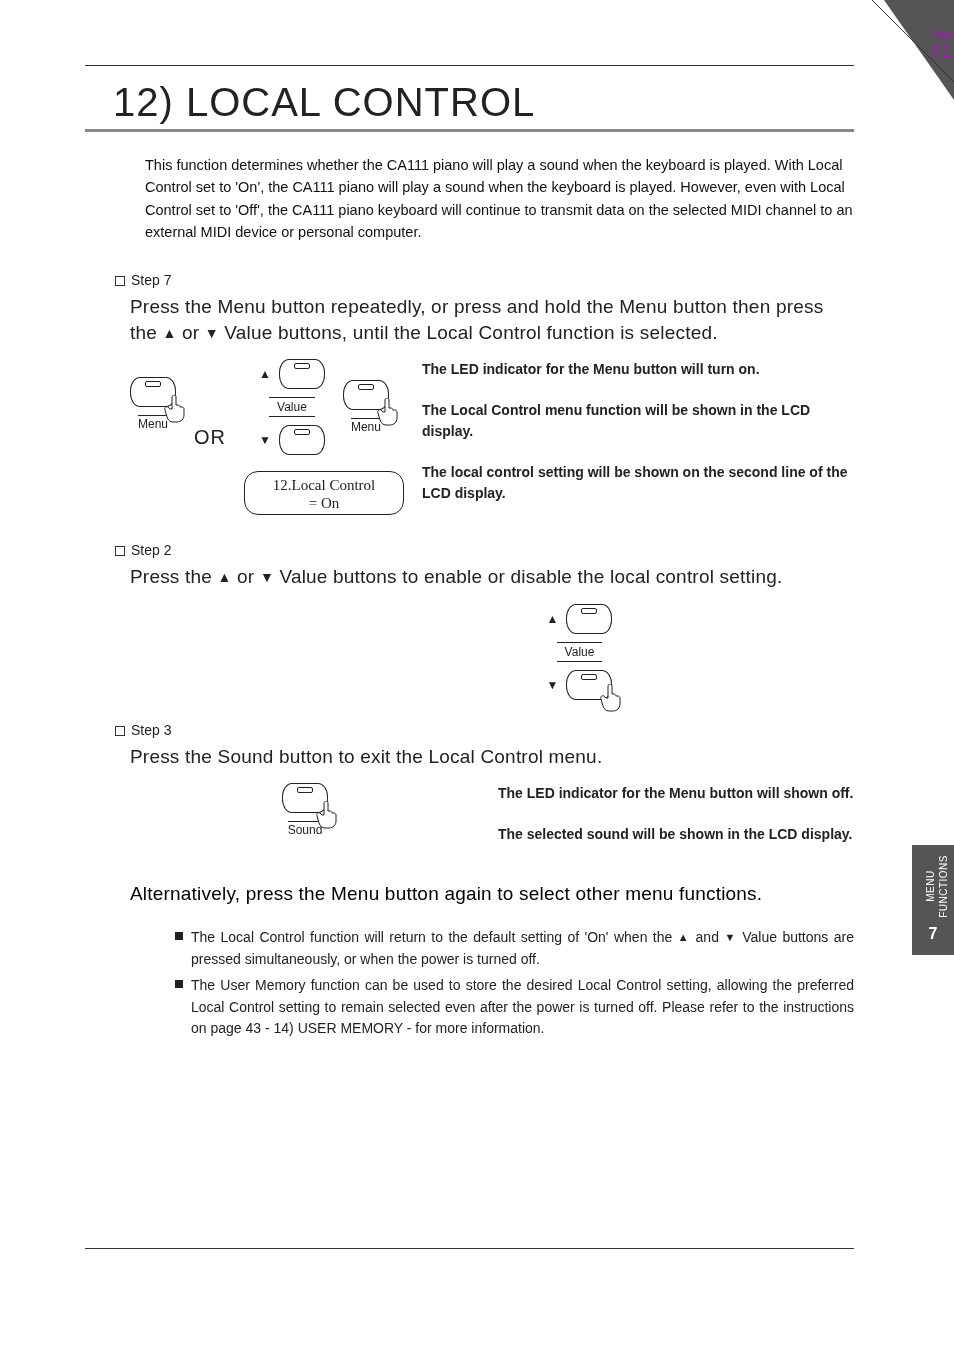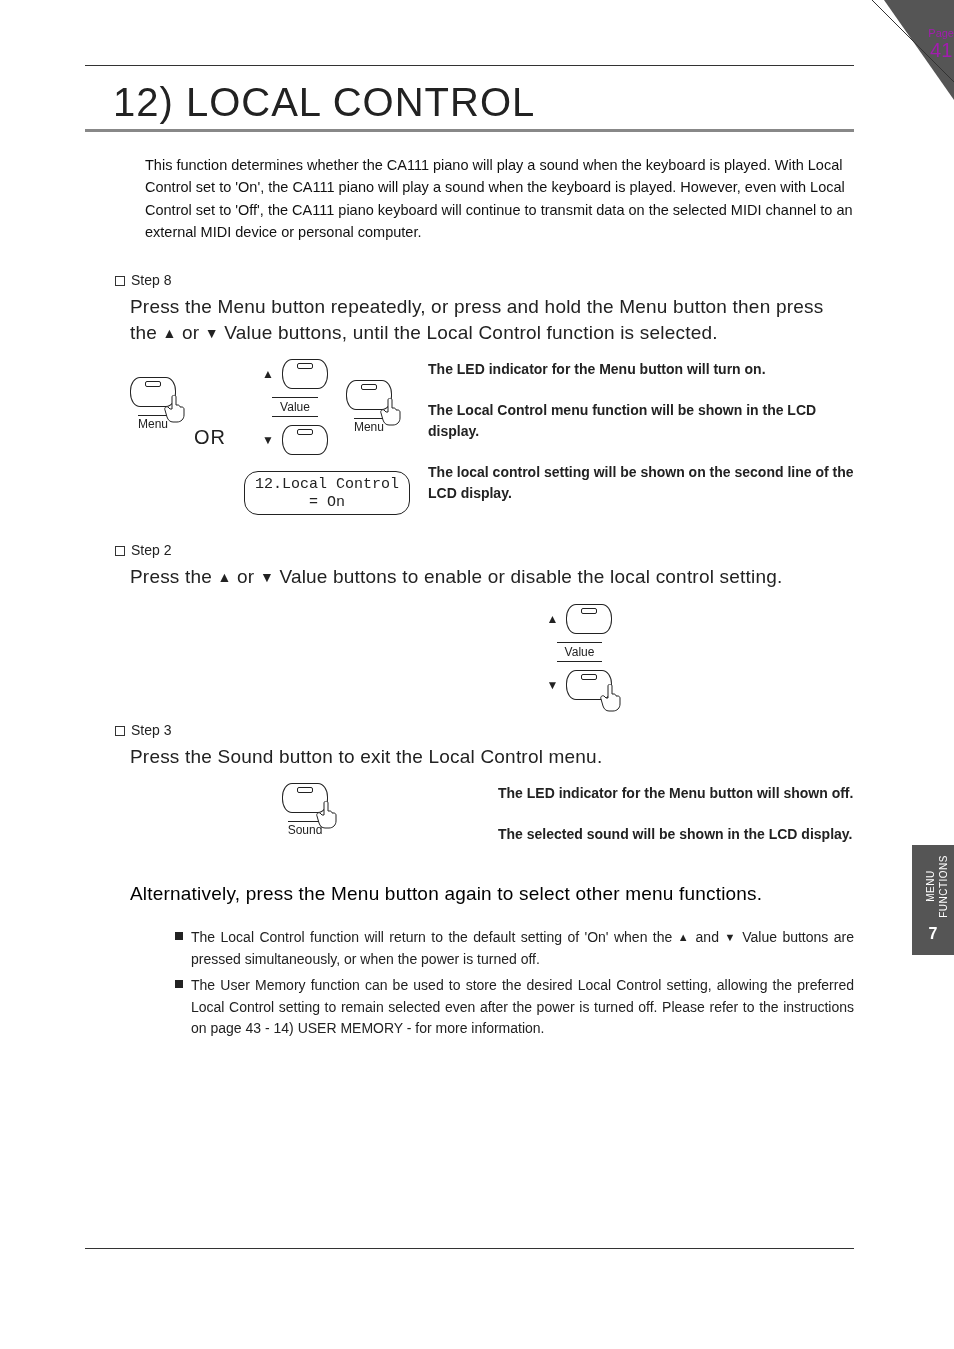--- a/index.html
+++ b/index.html
@@ -131,21 +131,21 @@
     border-top: 1px solid #222;
     border-bottom: 1px solid #222;
     padding: 2px 8px;
     margin: 4px 0;
   }
   .tri-small { font-size: 12px; }
   .lcd {
     border: 1.5px solid #222;
     border-radius: 14px;
     padding: 4px 10px 2px 10px;
-    font-family: Liberation Mono, monospace;
+    font-family: Liberation Serif, serif;
     font-size: 15px;
     text-align: center;
     line-height: 1.2;
     min-width: 160px;
   }
   .alt-line {
     font-family: "Helvetica Neue", Arial, sans-serif;
     font-size: 19px;
     font-weight: 300;
     color: #000000;
@@ -234,21 +234,21 @@
   <div class="secnum">7</div>
 </div>
 
 <div class="content">
   <div class="hr-top"></div>
   <h1 class="title">12) LOCAL CONTROL</h1>
 
   <p class="intro">This function determines whether the CA111 piano will play a sound when the keyboard is played.
 With Local Control set to 'On', the CA111 piano will play a sound when the keyboard is played.  However, even with Local Control set to 'Off', the CA111 piano keyboard will continue to transmit data on the selected MIDI channel to an external MIDI device or personal computer.</p>
 
-  <div class="step-head"><span class="box"></span><span>Step 8</span></div>
+  <div class="step-head"><span class="box"></span><span>Step 7</span></div>
   <p class="step-instruction">
     <span>Press the Menu button repeatedly, or press and hold the Menu button then press the </span><span class="tri">▲</span><span> or </span><span class="tri">▼</span><span> Value buttons, until the Local Control function is selected.</span>
   </p>
 
   <div class="figure-row">
     <div class="fig1-group">
       <div class="fig1-menu">
         <div style="position:relative">
           <span class="btn-draw"></span>
           <svg class="hand-svg" style="right:-12px;bottom:-12px;width:24px;height:28px" viewBox="0 0 24 28">

